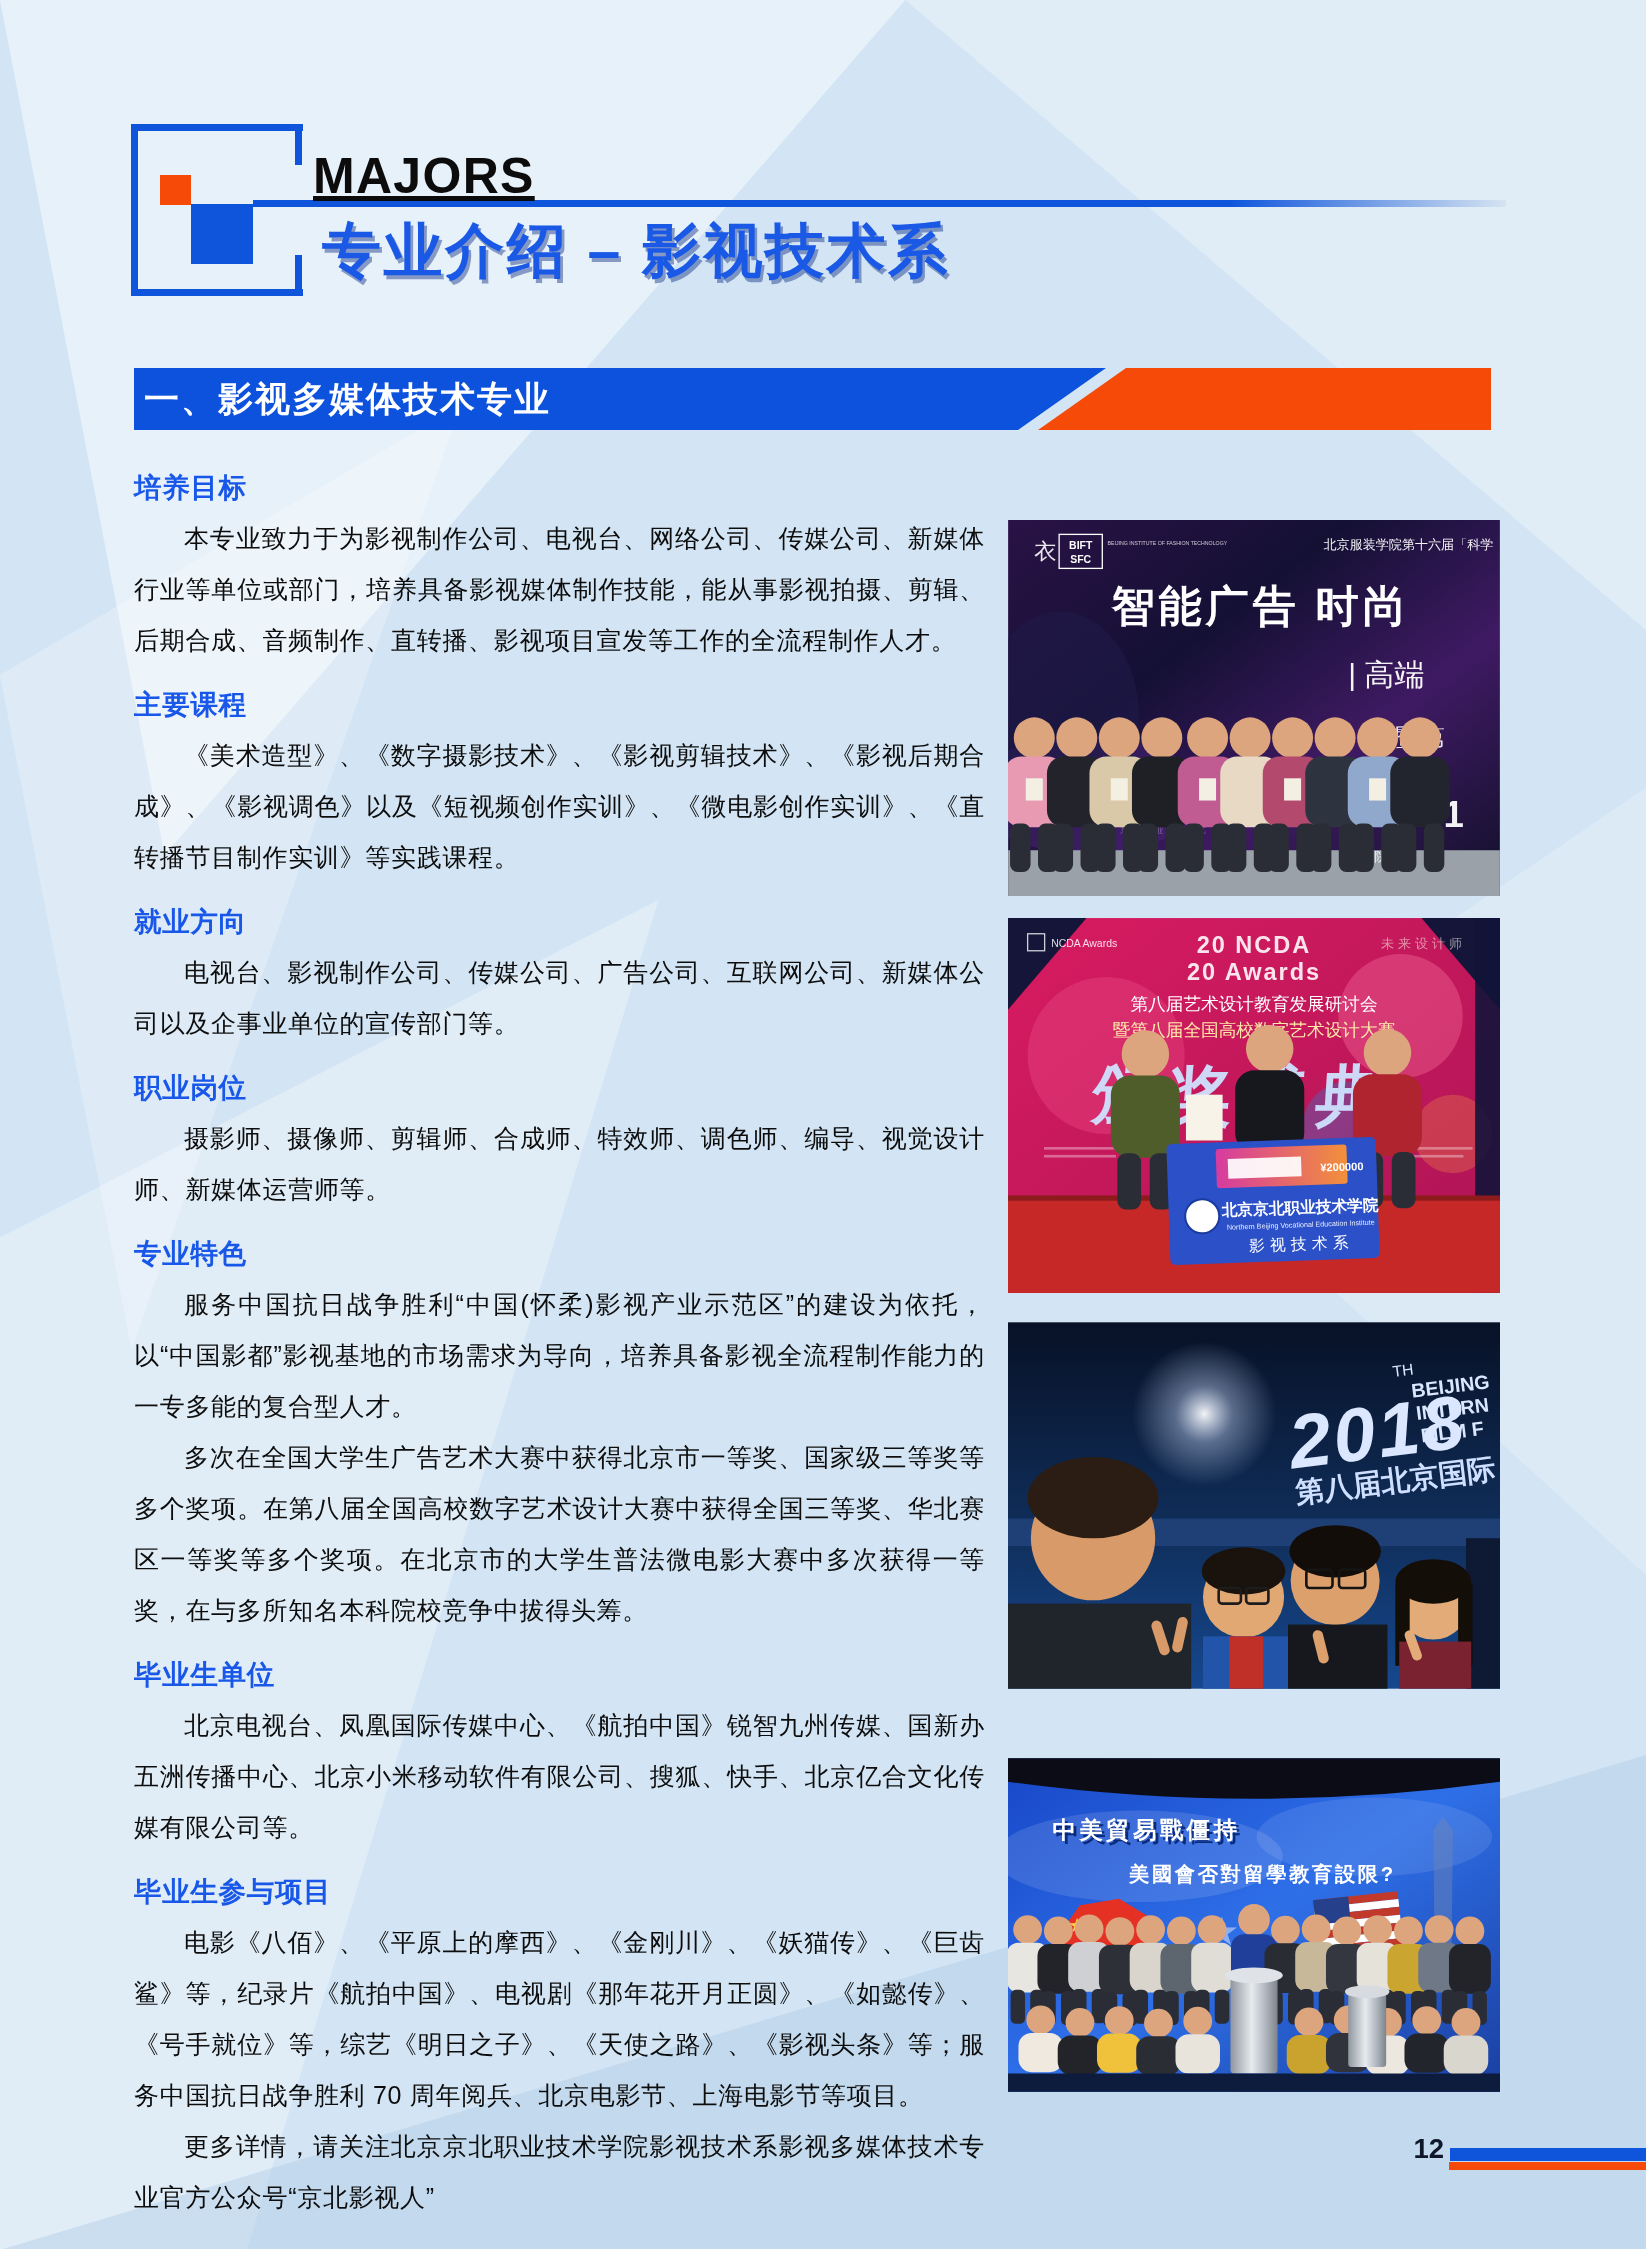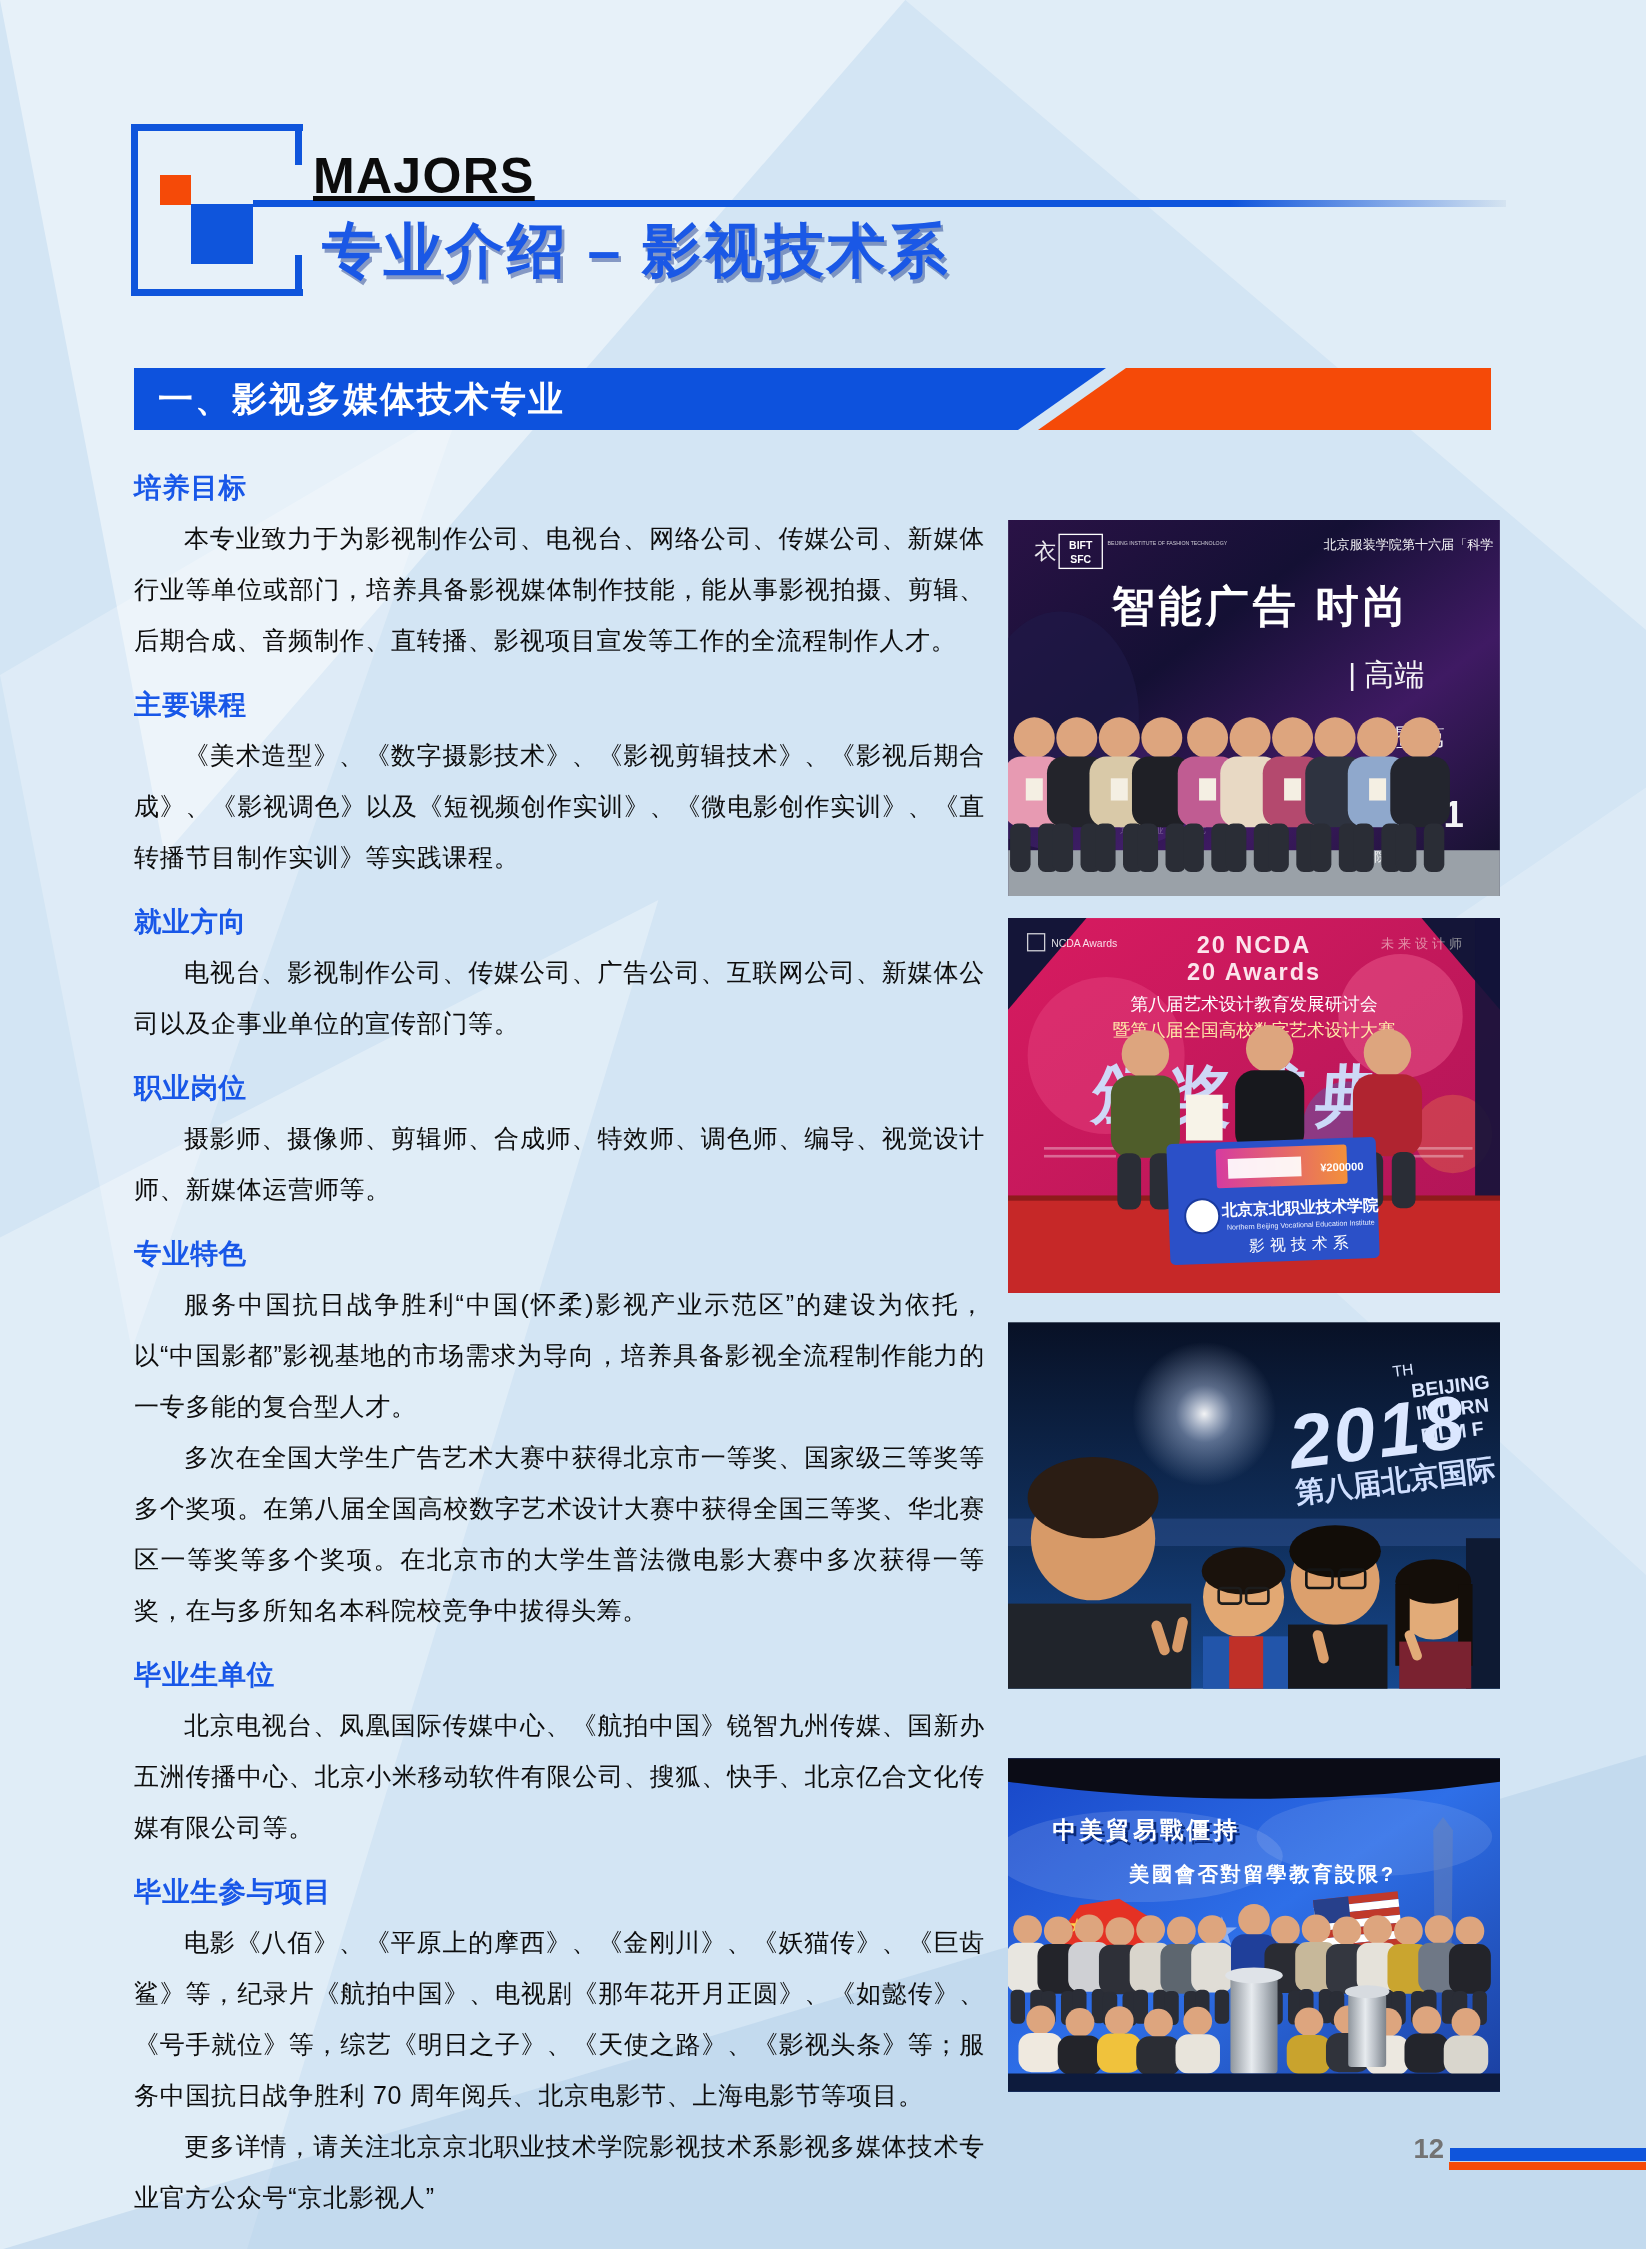--- a/index.html
+++ b/index.html
@@ -28,42 +28,42 @@
   .h-rule{position:absolute;left:253px;top:200px;width:1253px;height:6.5px;
     background:linear-gradient(to right,#0f55dc 0%,#0f55dc 78%,rgba(150,175,205,.15) 100%);}
 
   .majors{position:absolute;left:313px;top:147px;font-size:50px;font-weight:bold;color:#0c0c0c;letter-spacing:1.3px;text-decoration:underline;}
   .page-title{position:absolute;left:322px;top:212px;font-size:59px;font-weight:bold;color:#1a58e6;
     letter-spacing:2.6px;text-shadow:2.6px 3.9px 0 rgba(16,46,130,.45);white-space:nowrap;text-align:center;}
 
   
   .banner-blue{position:absolute;left:134px;top:368px;width:972px;height:62px;background:#0d52dd;
     clip-path:polygon(0 0,100% 0,calc(100% - 88px) 100%,0 100%);display:flex;align-items:center;}
-  .banner-blue span{color:#fff;font-size:35px;font-weight:bold;letter-spacing:2px;padding-left:24px;white-space:nowrap;}
+  .banner-blue span{color:#fff;font-size:35px;font-weight:bold;letter-spacing:2px;padding-left:10px;white-space:nowrap;}
   .banner-orange{position:absolute;left:1038px;top:368px;width:453px;height:62px;background:#f54a08;
     clip-path:polygon(88px 0,100% 0,100% 100%,0 100%);}
 
   
   .textcol{position:absolute;left:134px;top:462px;width:851px;color:#0d0d0d;}
   .textcol h3{margin:13px 0 0 0;font-size:27.5px;line-height:51px;font-weight:bold;color:#1857e8;letter-spacing:0.7px;}
   .textcol h3:first-child{margin-top:0;}
   .textcol p{margin:0;font-size:25px;line-height:51px;letter-spacing:0.7px;
     text-align:justify;text-justify:inter-ideograph;text-indent:2em;}
 
   
   .photo{position:absolute;left:1008px;width:492px;overflow:hidden;}
   .photo svg{display:block;}
   .p1{top:520px;height:376px;}
   .p2{top:918px;height:438px;}
   .p3{top:1322px;height:367px;}
   .p4{top:1758px;height:334px;}
 
   
   .page-num{position:absolute;left:1405px;top:2133px;width:39px;text-align:right;
-    font-size:27.5px;font-weight:bold;color:#737373;}
+    font-size:27.5px;font-weight:bold;color:#0f172a;}
   .foot-blue{position:absolute;left:1450px;top:2148px;width:196px;height:13px;background:#0f55dc;}
   .foot-orange{position:absolute;left:1449px;top:2162px;width:198px;height:7.9px;background:#f54a08;}
 </style>
 </head>
 <body>
 
 <div class="poly poly1"></div>
 <div class="poly poly2"></div>
 <div class="poly poly3"></div>
 <div class="poly poly4"></div>

